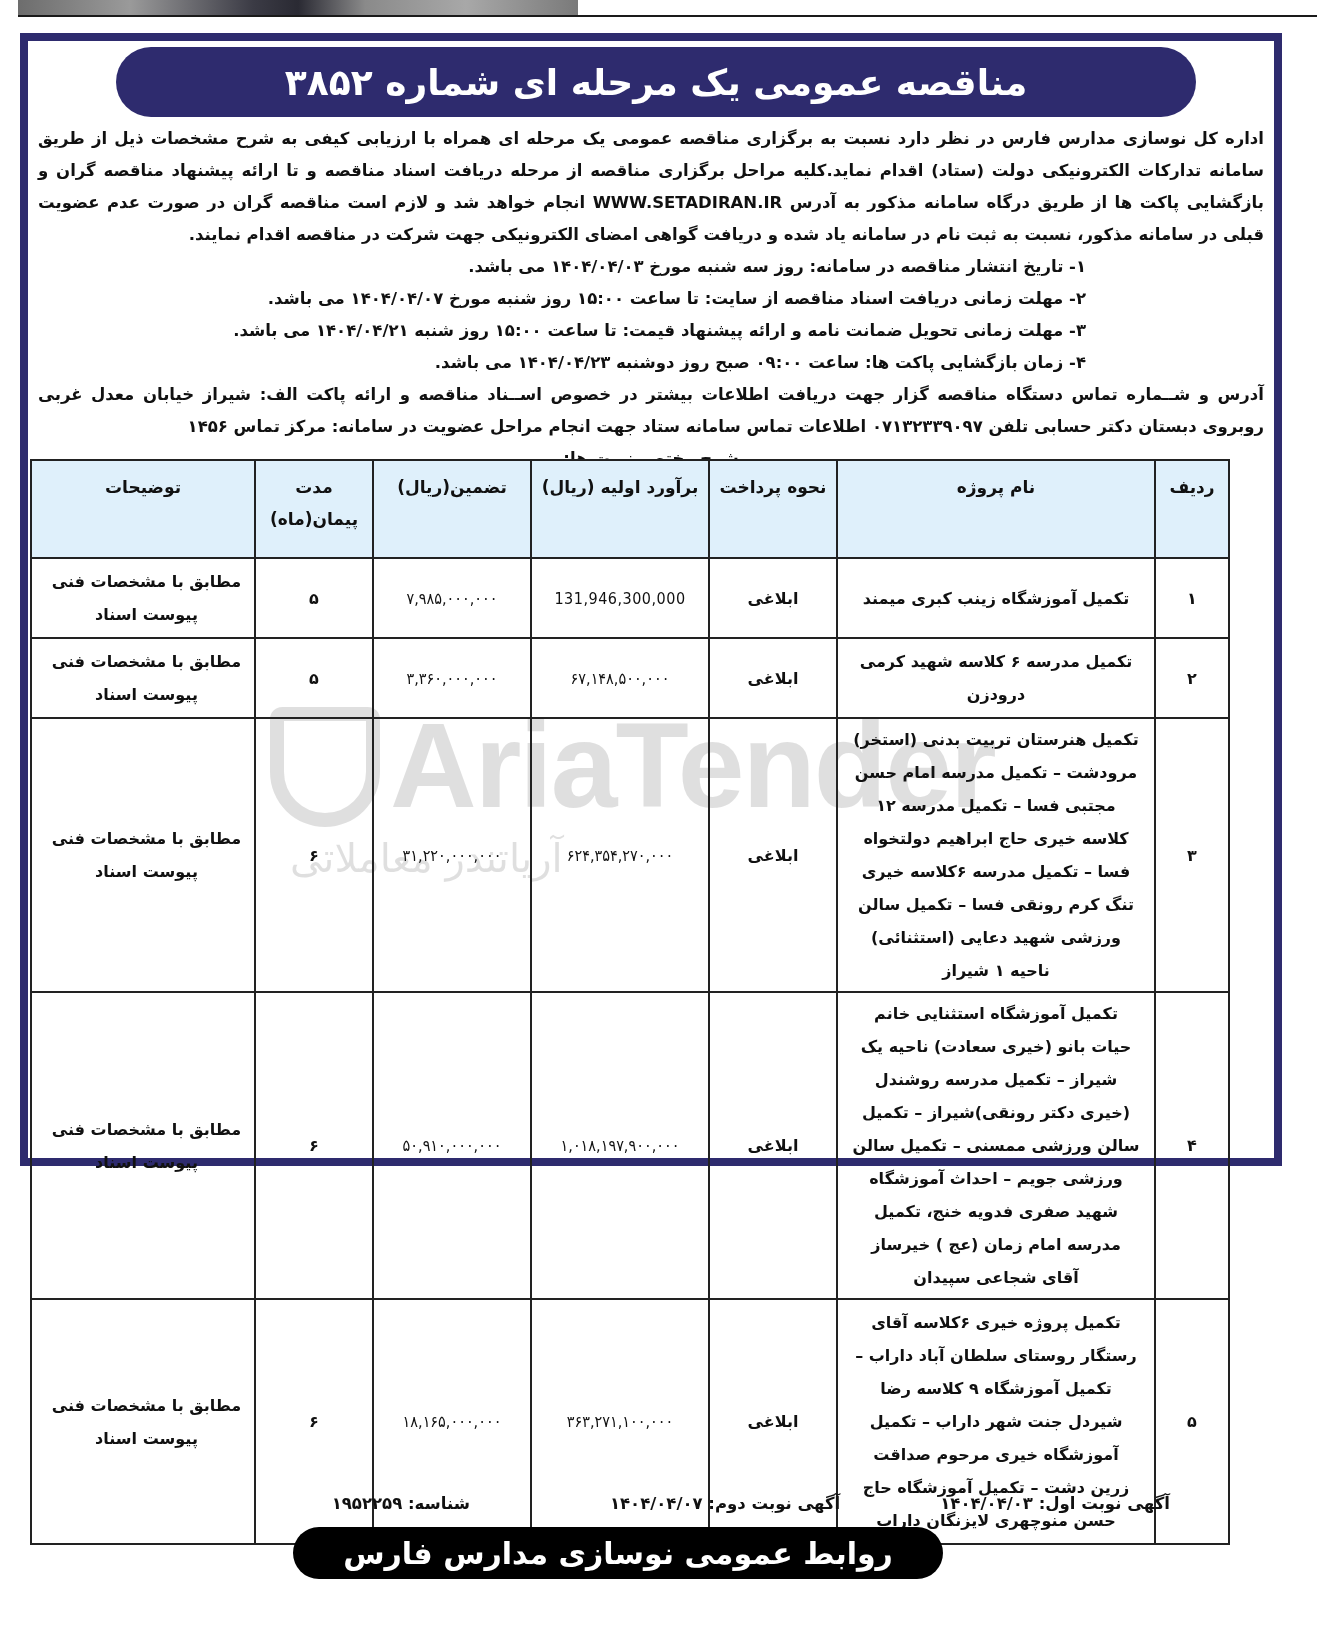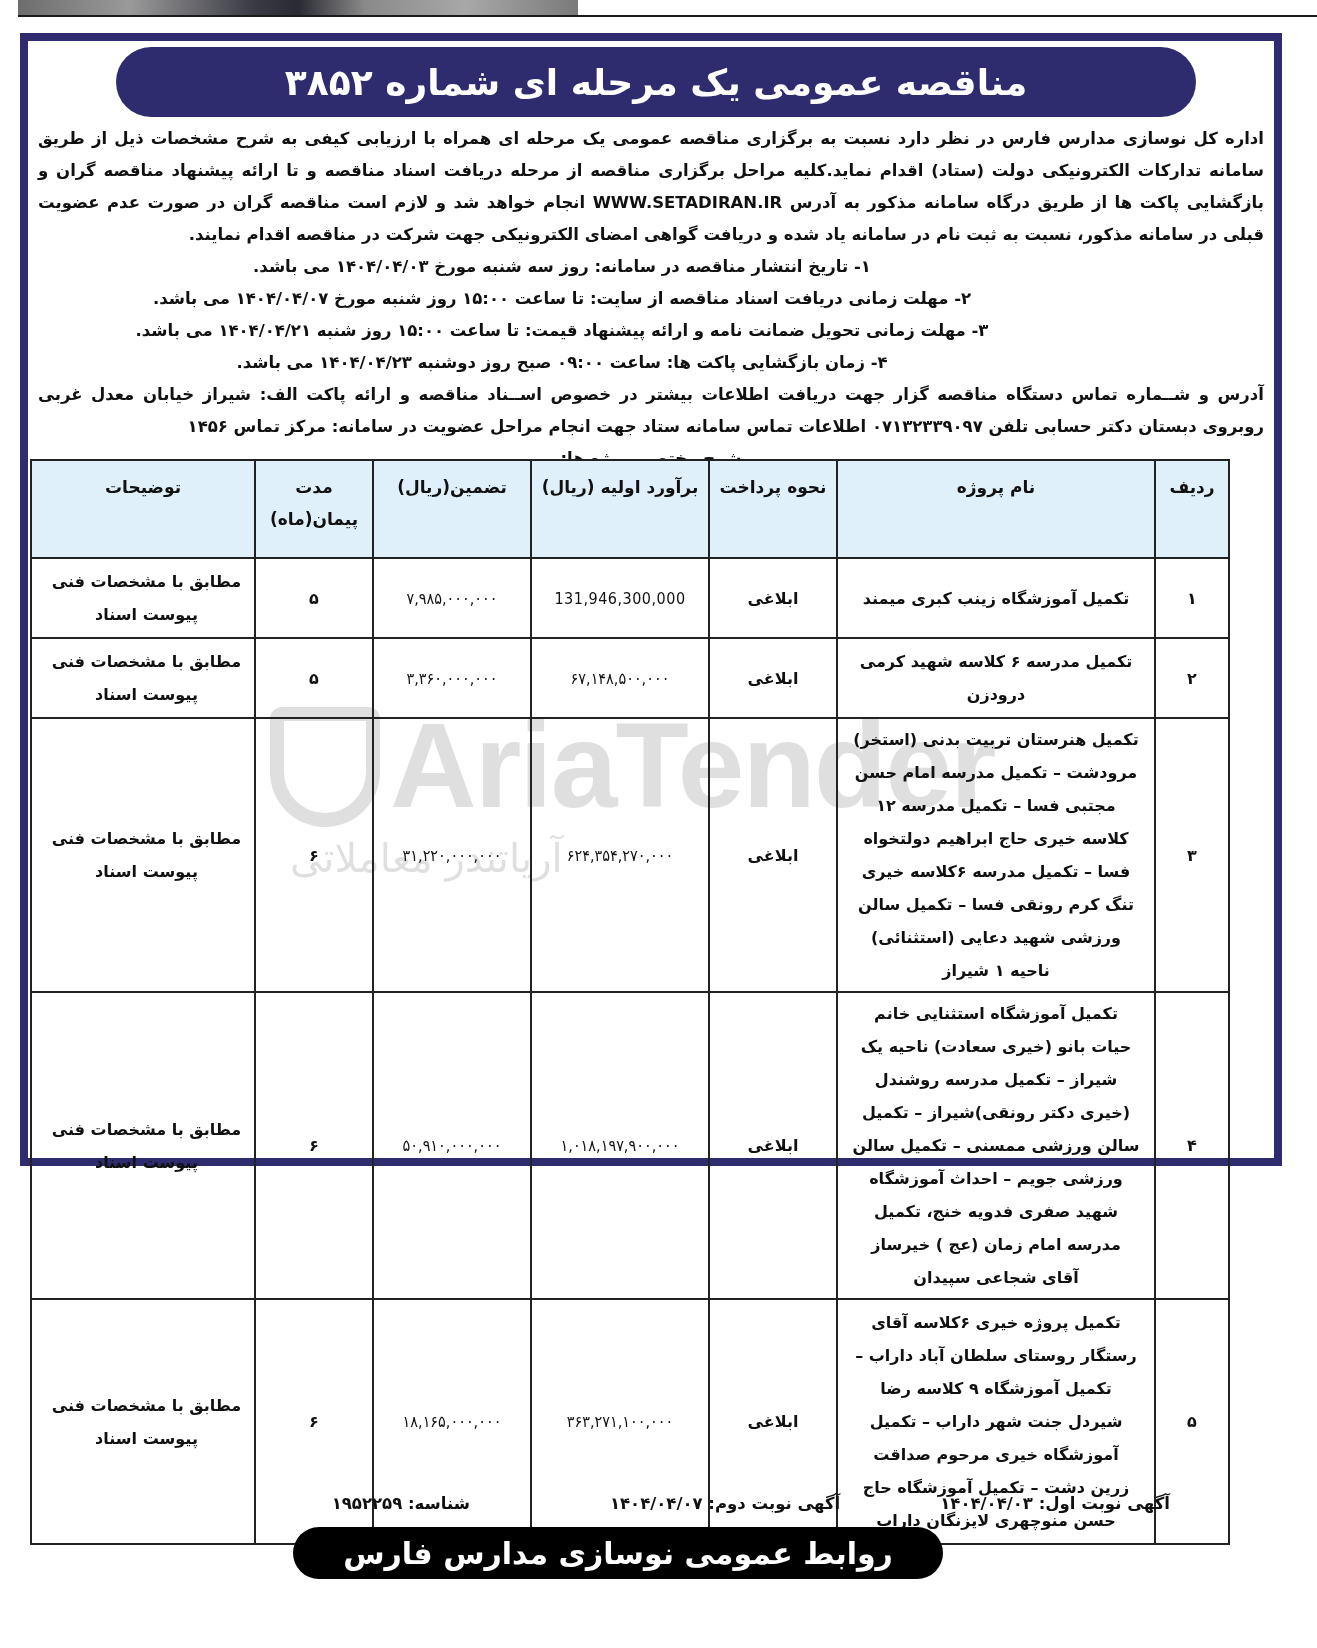--- a/index.html
+++ b/index.html
@@ -25,21 +25,21 @@
   .title-pill span {
     color: #fff; font-family: "DejaVu Sans", sans-serif; font-weight: bold; font-size: 36px;
     direction: rtl;
   }
 
   .intro {
     position: absolute; left: 10px; right: 10px; top: 82px;
     direction: rtl; text-align: justify; font-weight: bold; font-size: 16.5px; line-height: 32px;
   }
   .intro p { margin: 0; }
-  .intro .item { padding-right: 178px; text-align: center; }
+  .intro .item { padding-right: 178px; text-align: right; }
   .intro .sub-title { text-align: center; padding-right: 0; }
 
   .tbl-wrap { position: absolute; left: 30px; top: 459px; width: 1200px; }
   table {
     width: 100%; border-collapse: collapse; direction: rtl;
     font-weight: bold; font-size: 16px;
   }
   th, td { border: 2.5px solid #222; text-align: center; vertical-align: middle; }
   th { background: #dff0fb; font-size: 17px; height: 98px; vertical-align: top; padding-top: 10px; line-height: 32px; }
   td { line-height: 33px; padding: 6px 10px; }
@@ -99,21 +99,21 @@
     <span>مناقصه عمومی یک مرحله ای شماره ۳۸۵۲</span>
   </div>
 
   <div class="intro">
     <p>اداره کل نوسازی مدارس فارس در نظر دارد نسبت به برگزاری مناقصه عمومی یک مرحله ای  همراه با ارزیابی کیفی به شرح مشخصات ذیل از طریق سامانه تدارکات الکترونیکی دولت (ستاد) اقدام  نماید.کلیه مراحل برگزاری مناقصه از مرحله دریافت اسناد مناقصه و تا ارائه پیشنهاد مناقصه گران و بازگشایی پاکت ها از طریق درگاه سامانه مذکور به آدرس WWW.SETADIRAN.IR انجام خواهد شد و لازم است مناقصه گران در صورت عدم عضویت قبلی در سامانه مذکور، نسبت به ثبت نام در سامانه یاد شده و دریافت گواهی امضای الکترونیکی جهت شرکت در مناقصه اقدام نمایند.</p>
     <p class="item">۱- تاریخ انتشار مناقصه در سامانه: روز سه شنبه مورخ  ۱۴۰۴/۰۴/۰۳ می باشد.</p>
     <p class="item">۲- مهلت زمانی دریافت اسناد مناقصه  از سایت: تا ساعت ۱۵:۰۰ روز شنبه مورخ ۱۴۰۴/۰۴/۰۷ می باشد.</p>
     <p class="item">۳- مهلت زمانی تحویل ضمانت نامه و ارائه پیشنهاد قیمت: تا ساعت ۱۵:۰۰ روز شنبه ۱۴۰۴/۰۴/۲۱ می باشد.</p>
     <p class="item">۴- زمان بازگشایی  پاکت ها: ساعت ۰۹:۰۰ صبح روز دوشنبه ۱۴۰۴/۰۴/۲۳ می باشد.</p>
     <p>آدرس و شــماره تماس دستگاه مناقصه گزار جهت دریافت اطلاعات بیشتر در خصوص اســناد مناقصه و ارائه پاکت الف: شیراز خیابان معدل غربی روبروی دبستان دکتر حسابی تلفن ۰۷۱۳۲۳۳۹۰۹۷ اطلاعات تماس سامانه ستاد جهت انجام مراحل عضویت در سامانه: مرکز تماس ۱۴۵۶</p>
-    <p class="sub-title">شرح مختصر پروژه ها:</p>
+    <p class="sub-title">شرح مختصر نوبت ها:</p>
   </div>
 </div>
 
 <div class="watermark">
   <div class="wm-logo"></div>
   <div class="wm-text">AriaTender</div>
   <div class="wm-sub">آریاتندر معاملاتی</div>
 </div>
 
 <div class="tbl-wrap">

